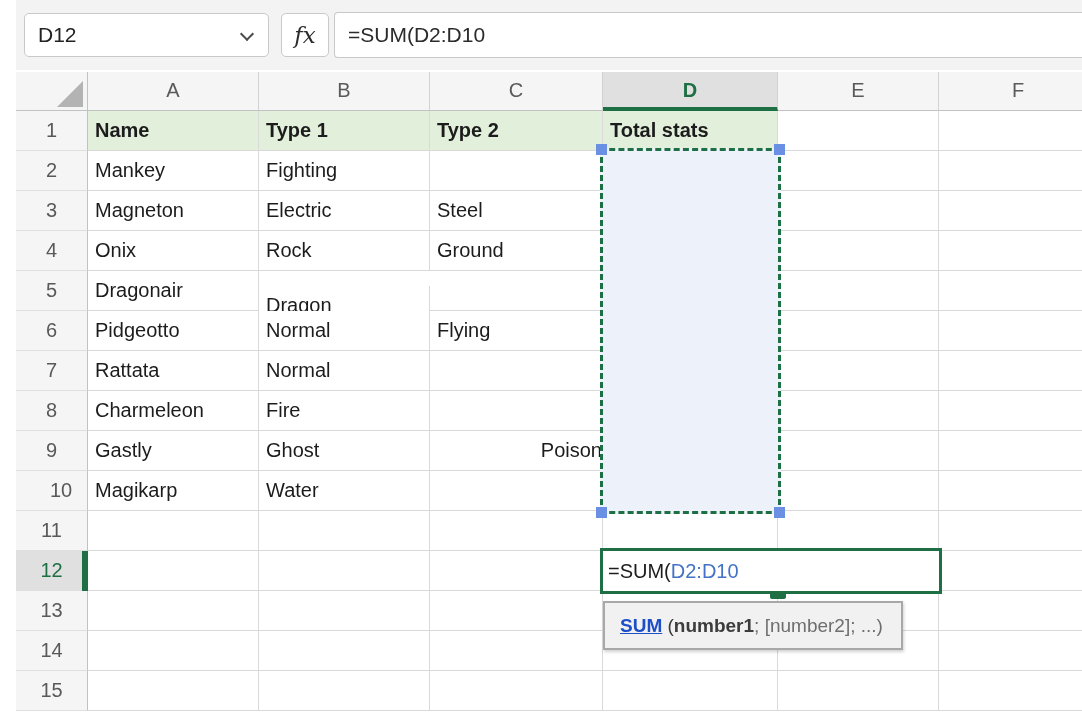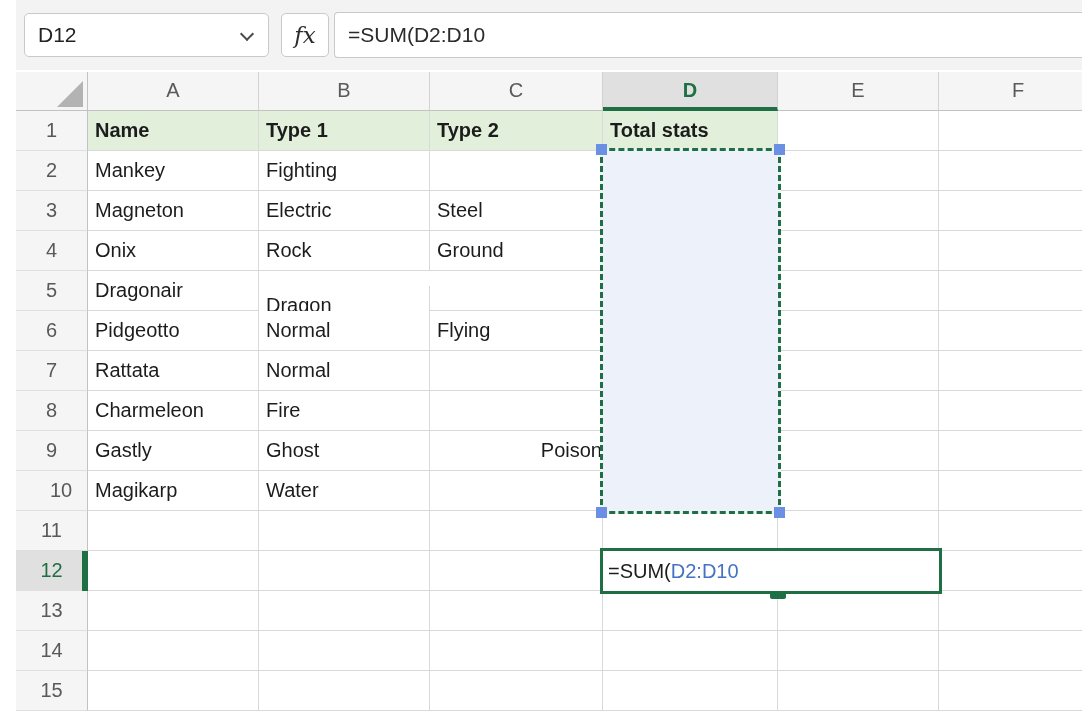--- a/index.html
+++ b/index.html
@@ -222,14 +222,17 @@
     <span class="handle h-tr"></span>
     <span class="handle h-bl"></span>
     <span class="handle h-br"></span>
   </div>
 
   <div class="editbox" id="editbox" style="left: 584px; top: 548px; width: 342px; height: 46px;">
     <span class="f-black">=SUM(</span><span class="f-blue">D2:D10</span>
   </div>
   <div class="nub" id="editnub" style="left: 754px; top: 592px; width: 16px; height: 7px;"></div>
 
+  <div class="tooltip" id="fnTooltip" style="left: 587px; top: 601px;">
+    <a>SUM</a><span class="tt-open"> (</span><span class="tt-bold">number1</span><span class="tt-rest">; [number2]; ...)</span>
+  </div>
 
 </div>
 
 </body></html>

